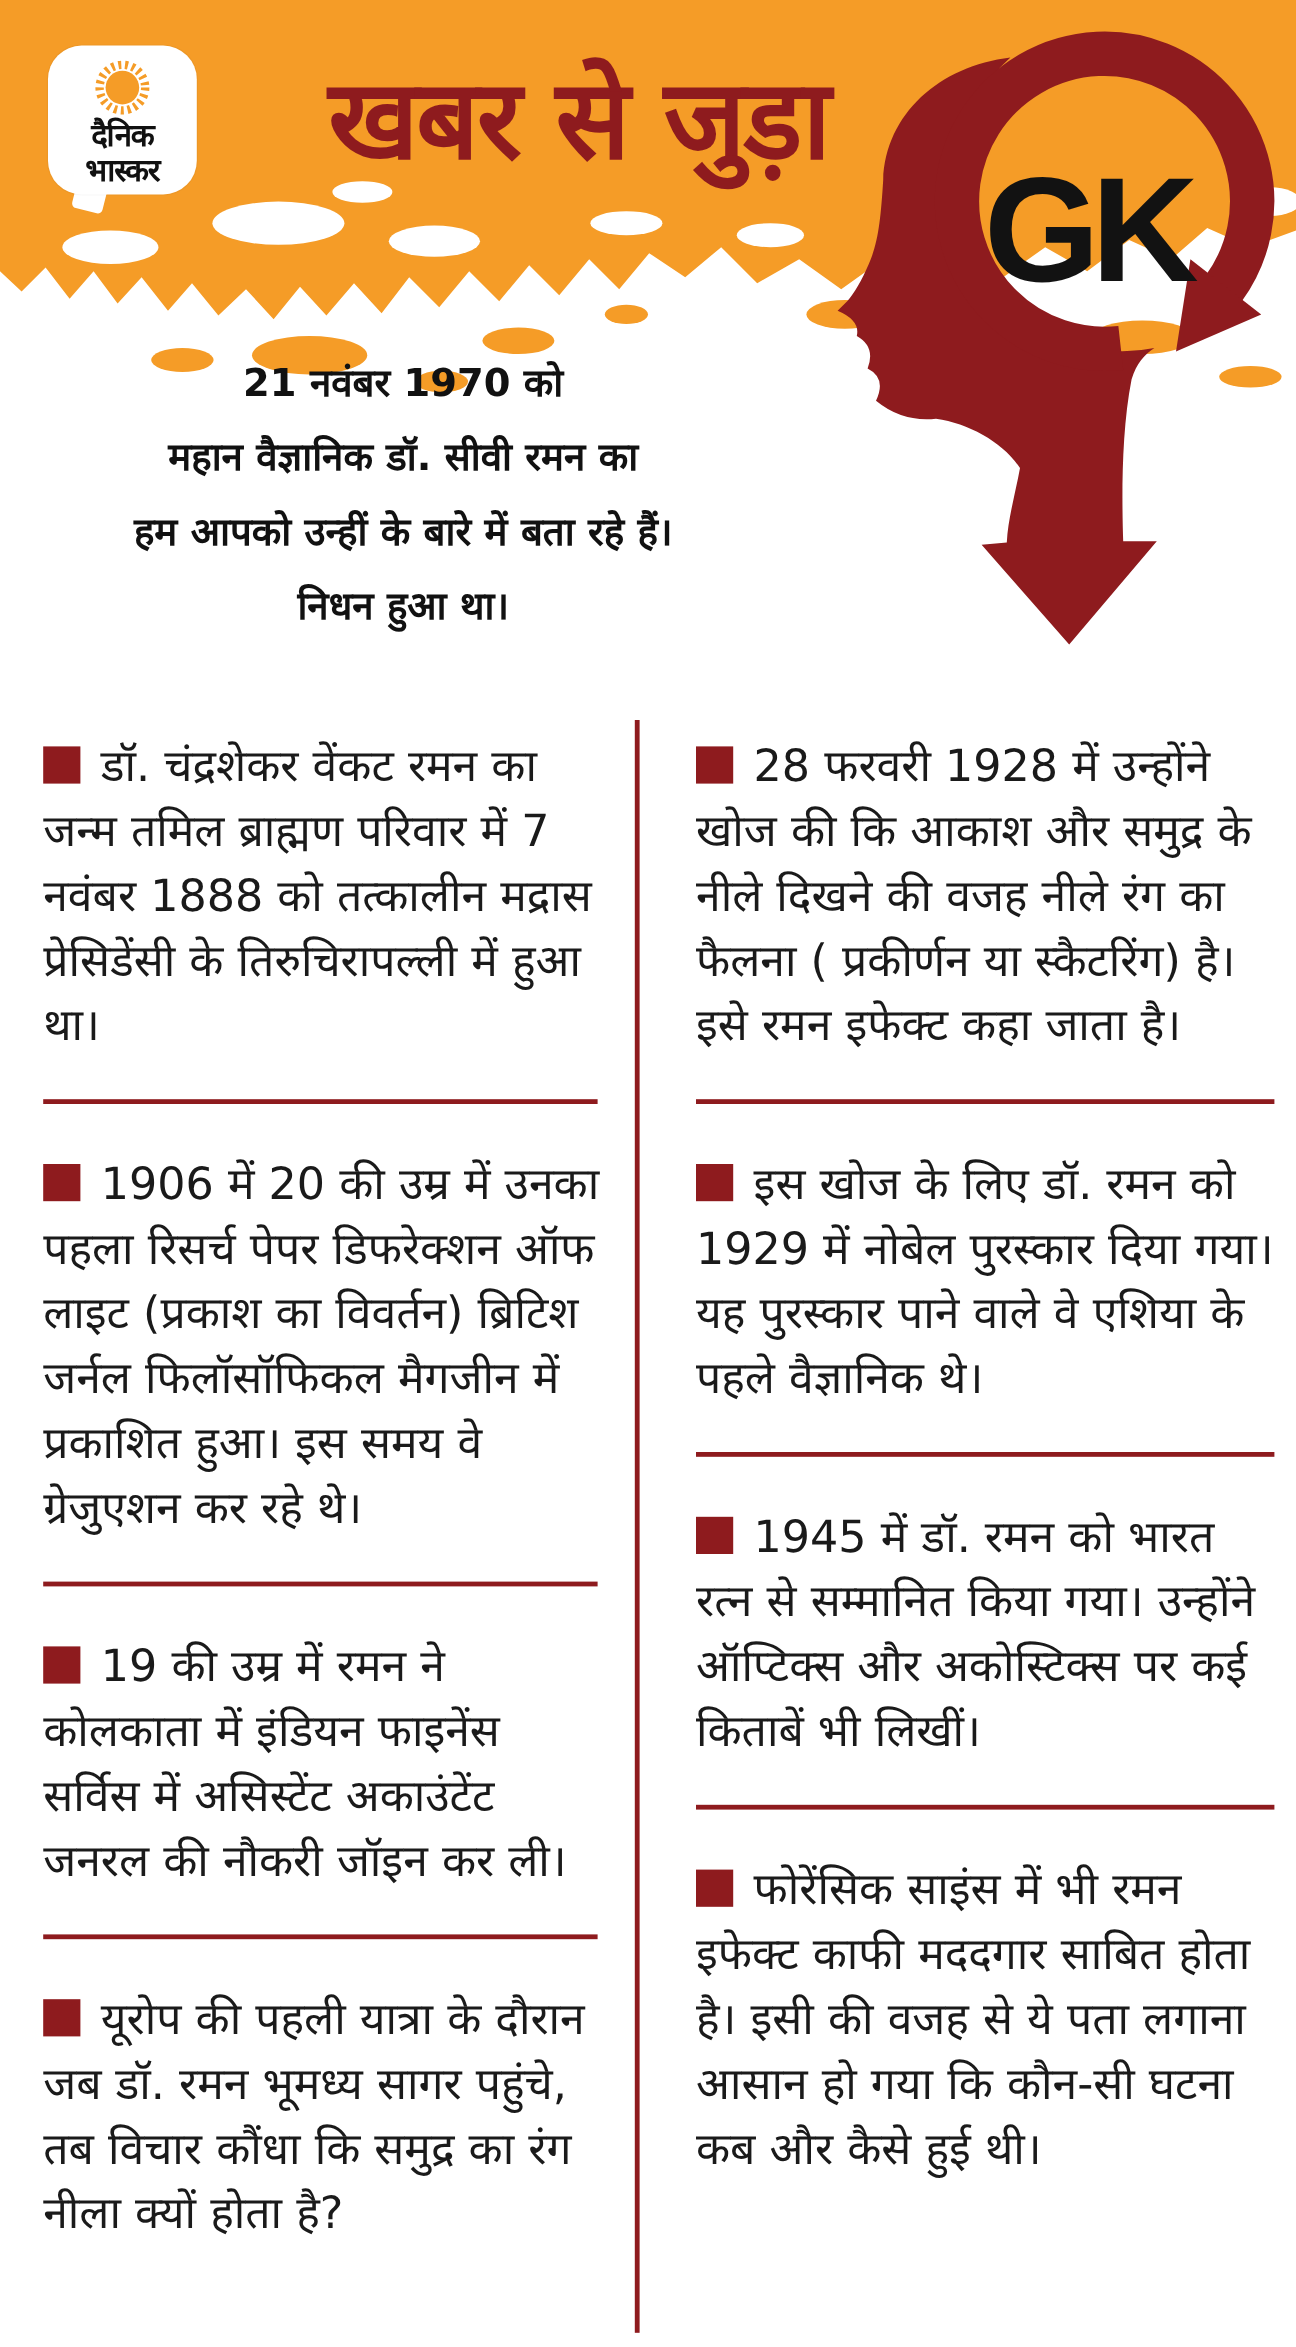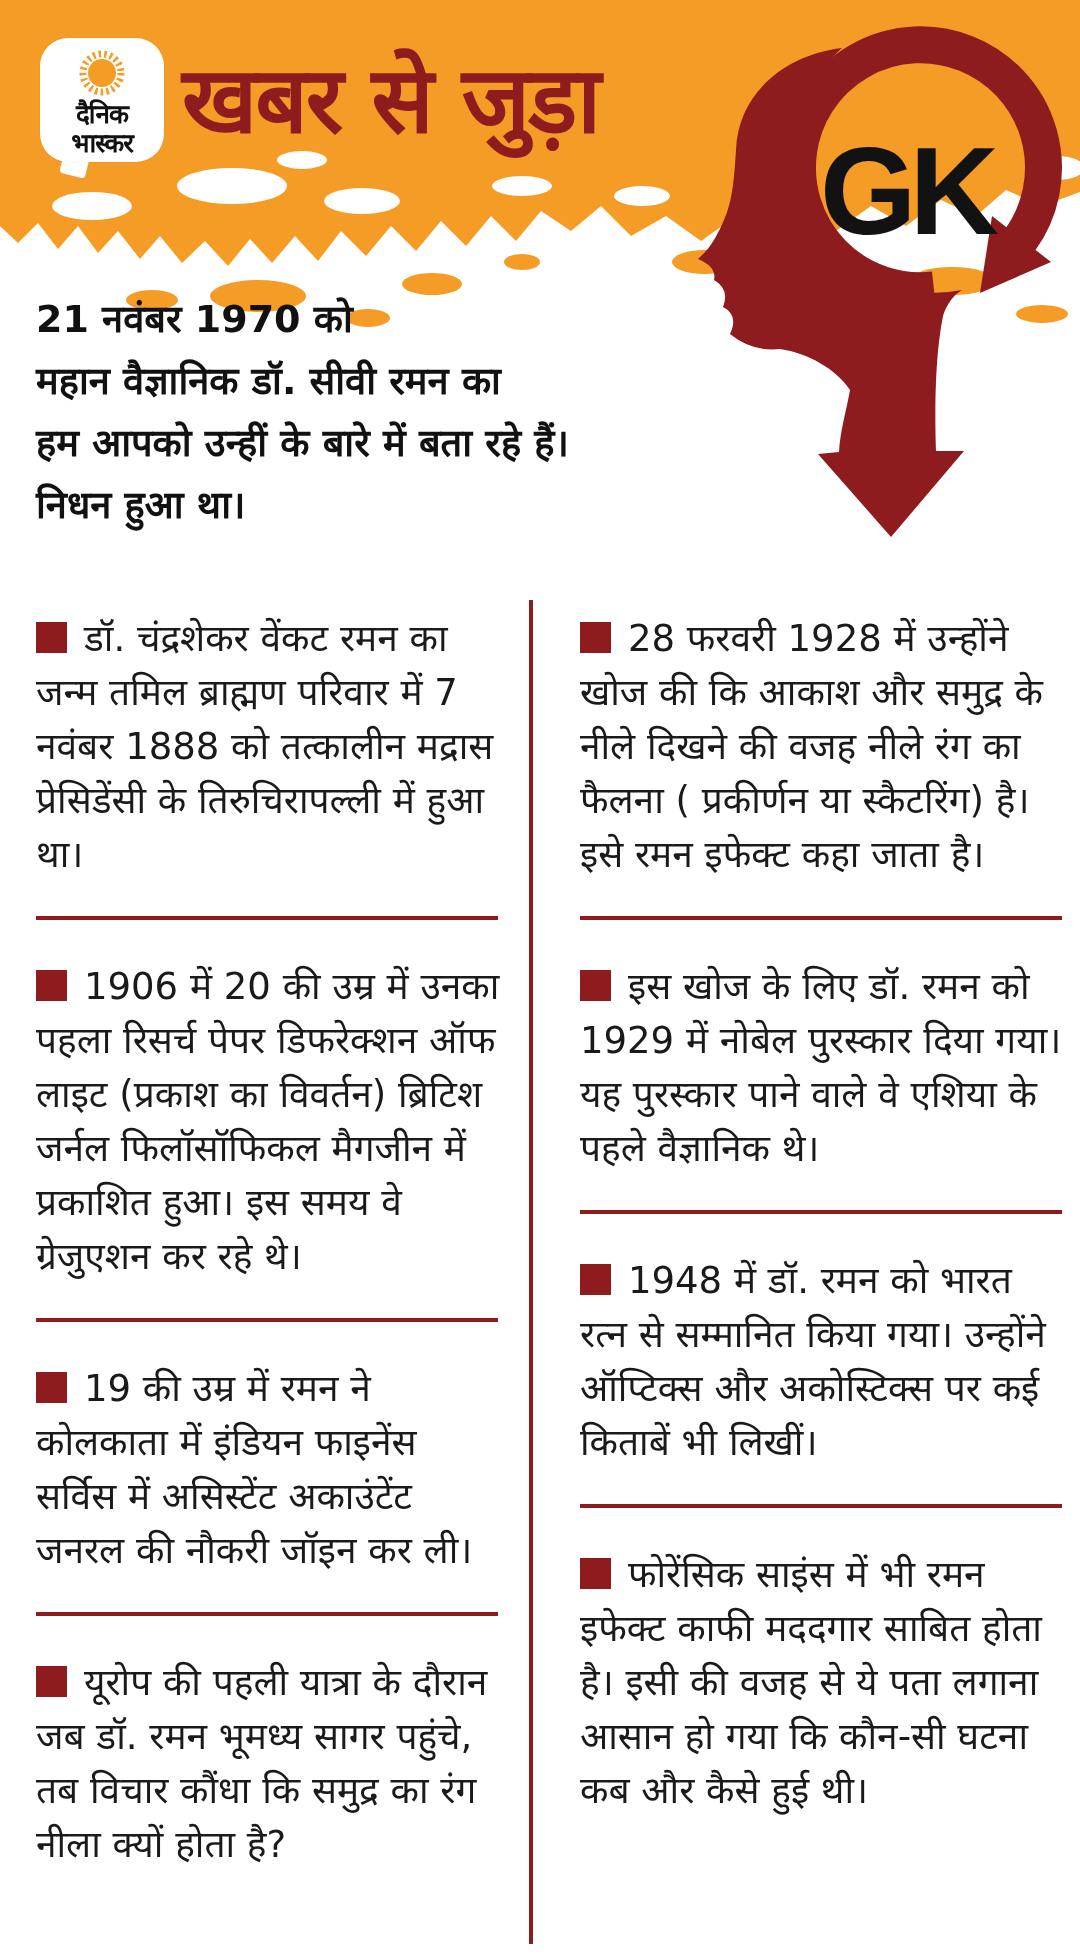--- a/index.html
+++ b/index.html
@@ -22,26 +22,27 @@
   }
   .logo-sun{margin-top:8px;}
   .logo-text{
     color:#111;font-weight:bold;font-size:26px;line-height:29px;
     text-align:center;letter-spacing:-1px;
   }
   .masthead-title{
     position:absolute;left:182px;top:34px;width:600px;
     color:#8E1B1E;font-size:92px;font-weight:bold;letter-spacing:-2px;
     white-space:nowrap;
+    text-align:center;
   }
   #head-svg{position:absolute;top:0;left:588px;}
   
   .intro{
     position:absolute;left:36px;top:288px;width:600px;
-    color:#111;font-size:38px;font-weight:bold;line-height:62px;
+    color:#111;font-size:32px;font-weight:bold;line-height:62px;text-align:center;
   }
   
   .col{position:absolute;top:600px;color:#1a1a1a;font-size:37px;line-height:54px;font-weight:500;}
   .col-left{left:36px;width:464px;}
   .col-right{left:580px;width:484px;}
   .column-divider{
     position:absolute;left:529px;top:600px;width:4px;height:1344px;
     background:#8E1B1E;
   }
   .fact-item{margin:12px 0 34px 0;}
@@ -157,21 +158,21 @@
   <div class="col col-right">
     <div class="fact-item">
       <span class="bullet"></span><span>28 फरवरी 1928 में उन्होंने खोज की कि आकाश और समुद्र के नीले दिखने की वजह नीले रंग का फैलना ( प्रकीर्णन या स्कैटरिंग) है। इसे रमन इफेक्ट कहा जाता है।</span>
     </div>
     <div class="separator-line"></div>
     <div class="fact-item">
       <span class="bullet"></span><span>इस खोज के लिए डॉ. रमन को 1929 में नोबेल पुरस्कार दिया गया। यह पुरस्कार पाने वाले वे एशिया के पहले वैज्ञानिक थे।</span>
     </div>
     <div class="separator-line"></div>
     <div class="fact-item">
-      <span class="bullet"></span><span>1948 में डॉ. रमन को भारत रत्न से सम्मानित किया गया। उन्होंने ऑप्टिक्स और अकोस्टिक्स पर कई किताबें भी लिखीं।</span>
+      <span class="bullet"></span><span>1945 में डॉ. रमन को भारत रत्न से सम्मानित किया गया। उन्होंने ऑप्टिक्स और अकोस्टिक्स पर कई किताबें भी लिखीं।</span>
     </div>
     <div class="separator-line"></div>
     <div class="fact-item">
       <span class="bullet"></span><span>फोरेंसिक साइंस में भी रमन इफेक्ट काफी मददगार साबित होता है। इसी की वजह से ये पता लगाना आसान हो गया कि कौन-सी घटना कब और कैसे हुई थी।</span>
     </div>
   </div>
 
 </div>
 
 </body></html>

